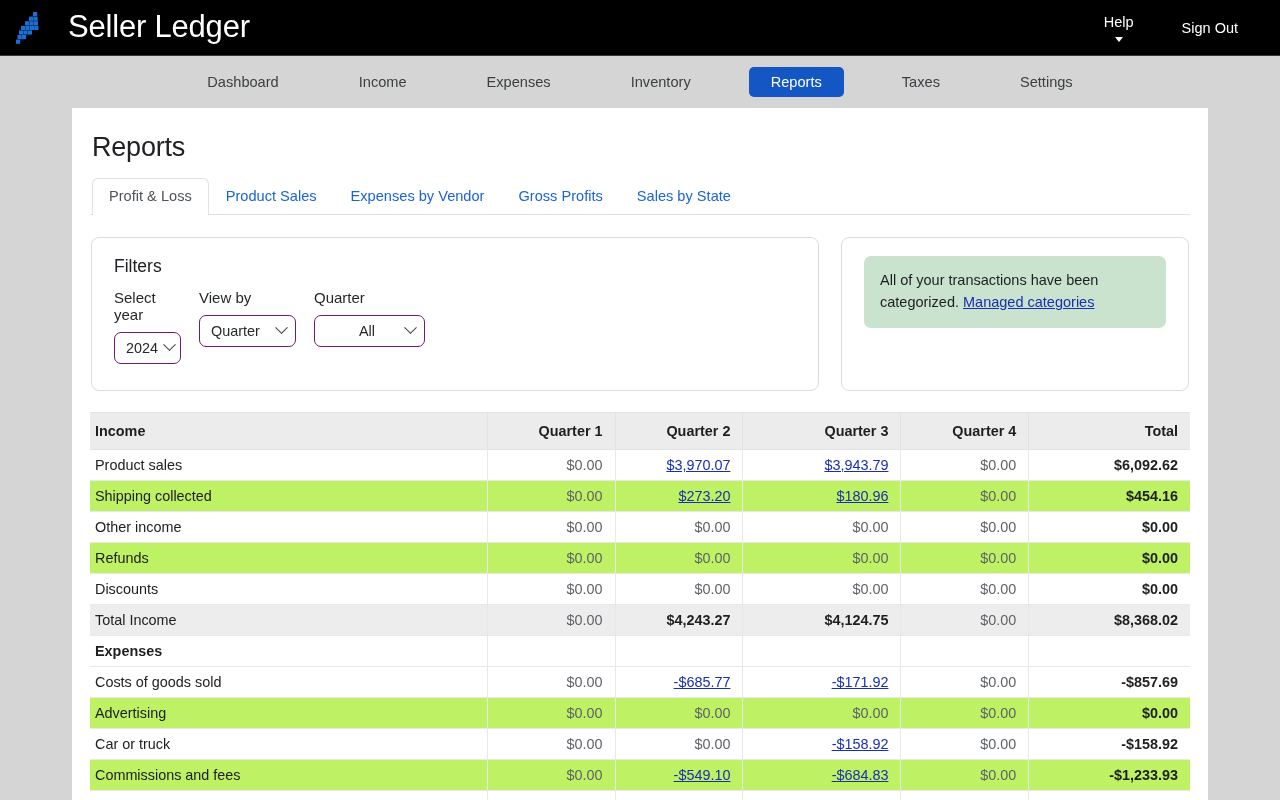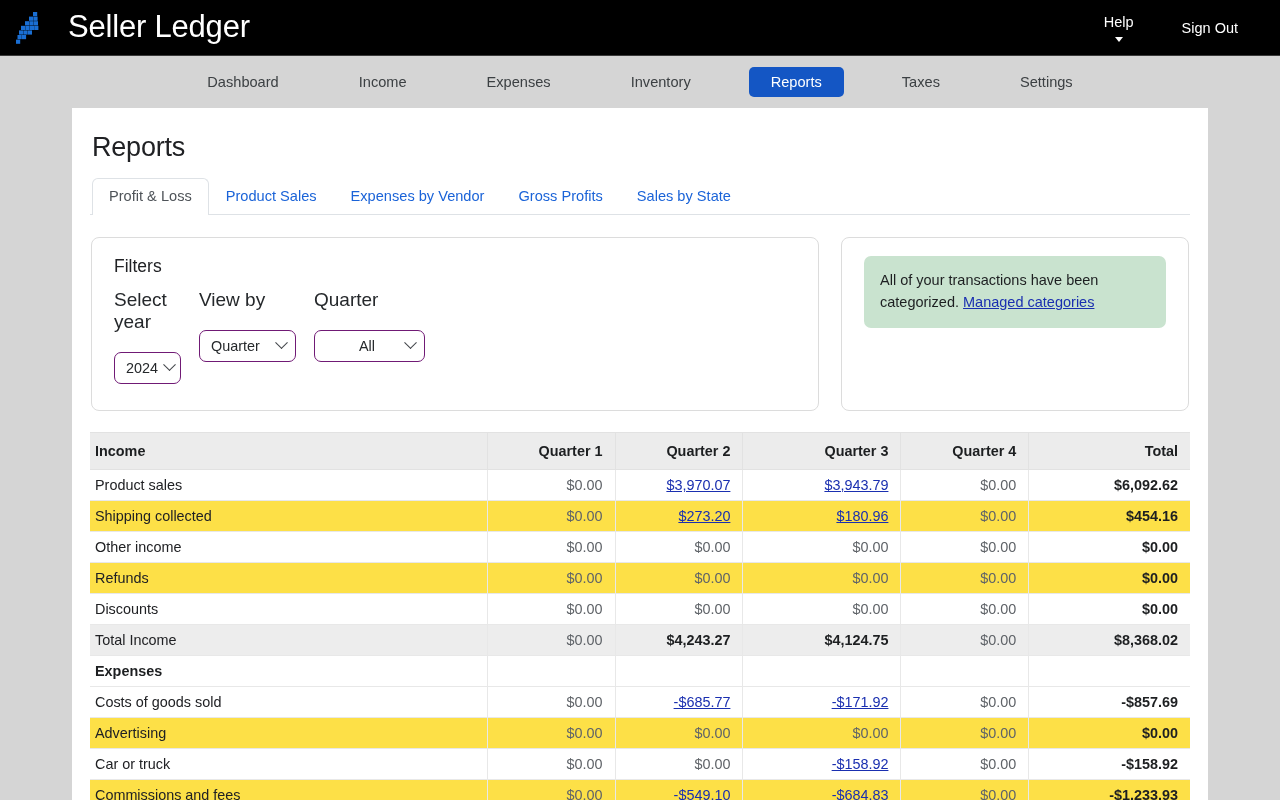--- a/index.html
+++ b/index.html
@@ -145,23 +145,23 @@
     margin: 0 0 12px 0;
   }
   .panel-alert .panel-h { font-size: 19px; margin-bottom: 14px; }
 
   .filter-row { display: flex; gap: 0; }
   .filter-group { margin-right: 18px; }
   .filter-group.g1 { width: 67px; }
   .filter-group.g2 { width: 97px; }
   .filter-group.g3 { width: 111px; }
   .filter-label {
-    font-size: 19px;
+    font-size: 15px;
     color: #25282b;
-    margin-bottom: 19px;
+    margin-bottom: 9px;
     display: block;
   }
   .select {
     border: 1px solid #701a75;
     border-radius: 7px;
     height: 32px;
     display: flex;
     align-items: center;
     justify-content: space-between;
     padding: 0 9px 0 11px;
@@ -234,21 +234,21 @@
     overflow: hidden;
     white-space: nowrap;
   }
   table.pl td.lbl {
     text-align: left;
     color: #202124;
     padding-left: 5px;
   }
   table.pl td.last { border-right: none; }
   table.pl td.total-col { color: #1d1f21; font-weight: 700; }
-  tr.alt td { background: #fde047; }
+  tr.alt td { background: #bef264; }
   tr.row td { background: #fff; }
   tr.section td { background: #fff; height: 30px; }
   tr.section td.lbl { font-weight: 700; color: #1d1f21; }
   tr.totrow td { background: #ededed; }
   tr.totrow td.num { color: #1d1f21; font-weight: 700; }
   tr.totrow td.zero { color: #5f6368; font-weight: 400; }
 
   a.amt {
     color: #1a2fb0;
     text-decoration: underline;

